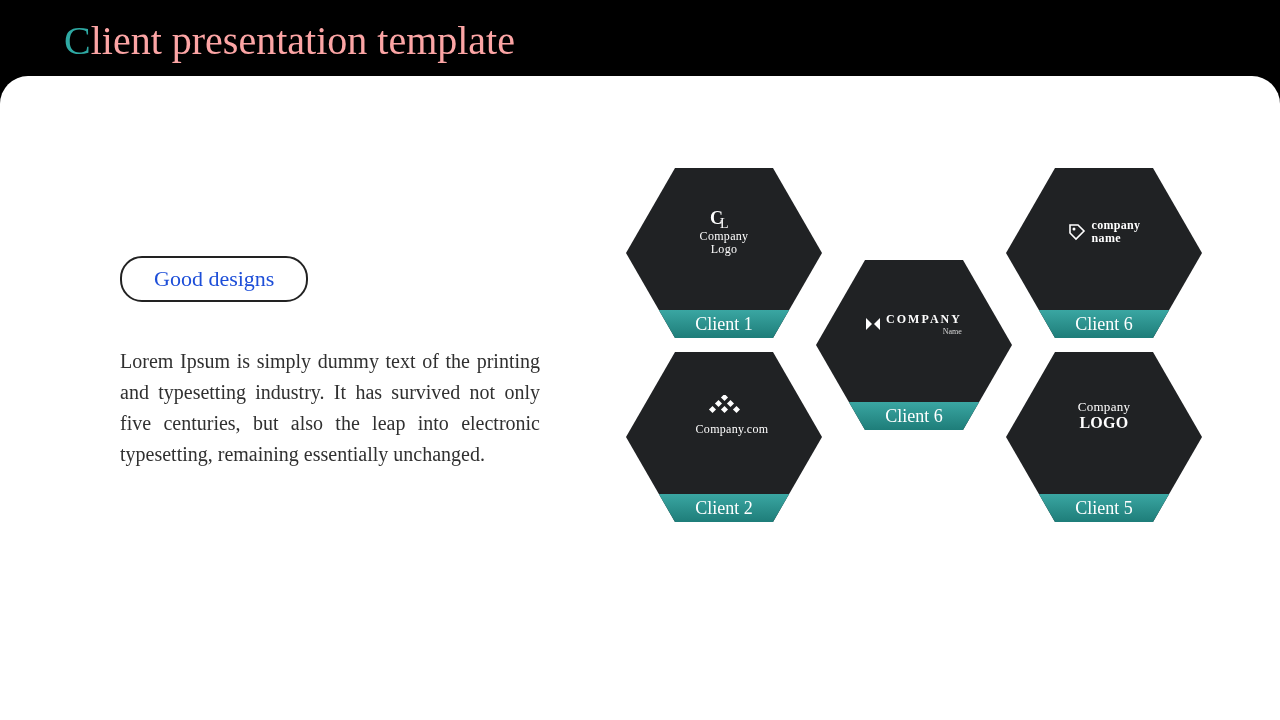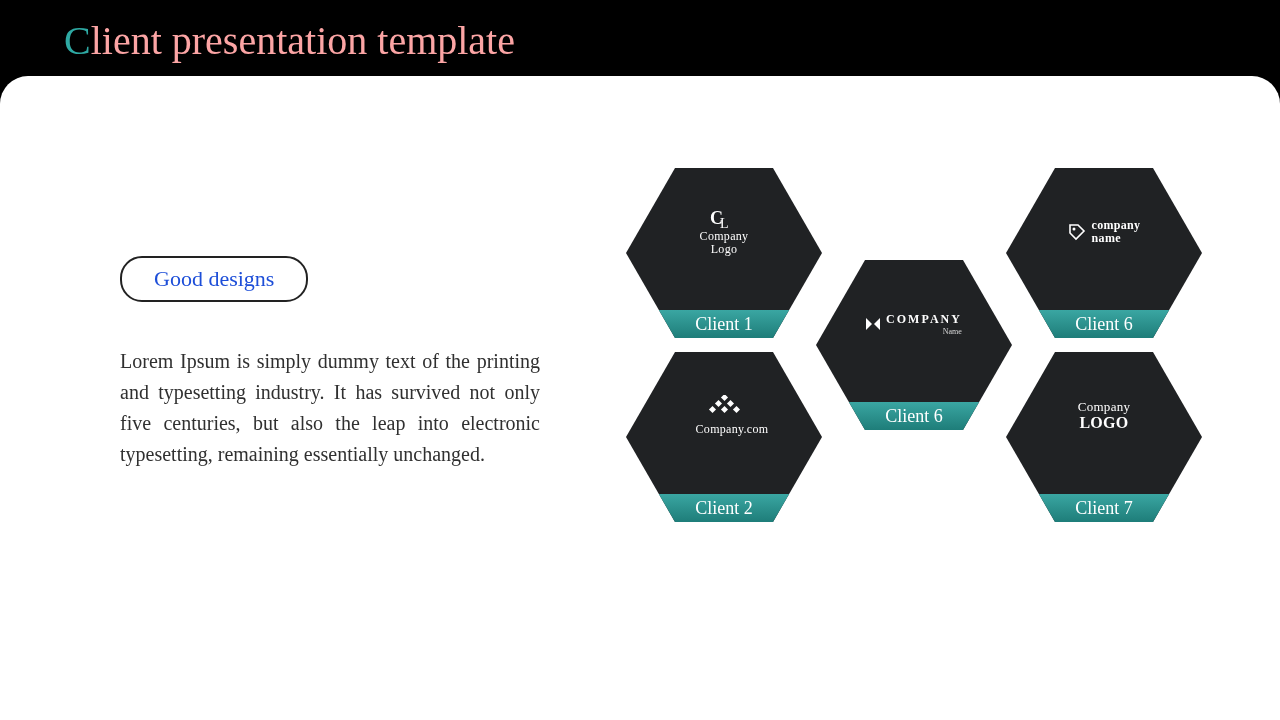--- a/index.html
+++ b/index.html
@@ -148,18 +148,18 @@
         <div class="band">Client 6</div>
       </div>
 
       <div class="hex pos5">
         <div class="logo-area">
           <div class="logo-text" style="font-size:13px;">
             <span>Company</span><br>
             <span class="logo-big">LOGO</span>
           </div>
         </div>
-        <div class="band">Client 7</div>
+        <div class="band">Client 5</div>
       </div>
 
     </div>
   </div>
 </div>
 
 </body></html>

